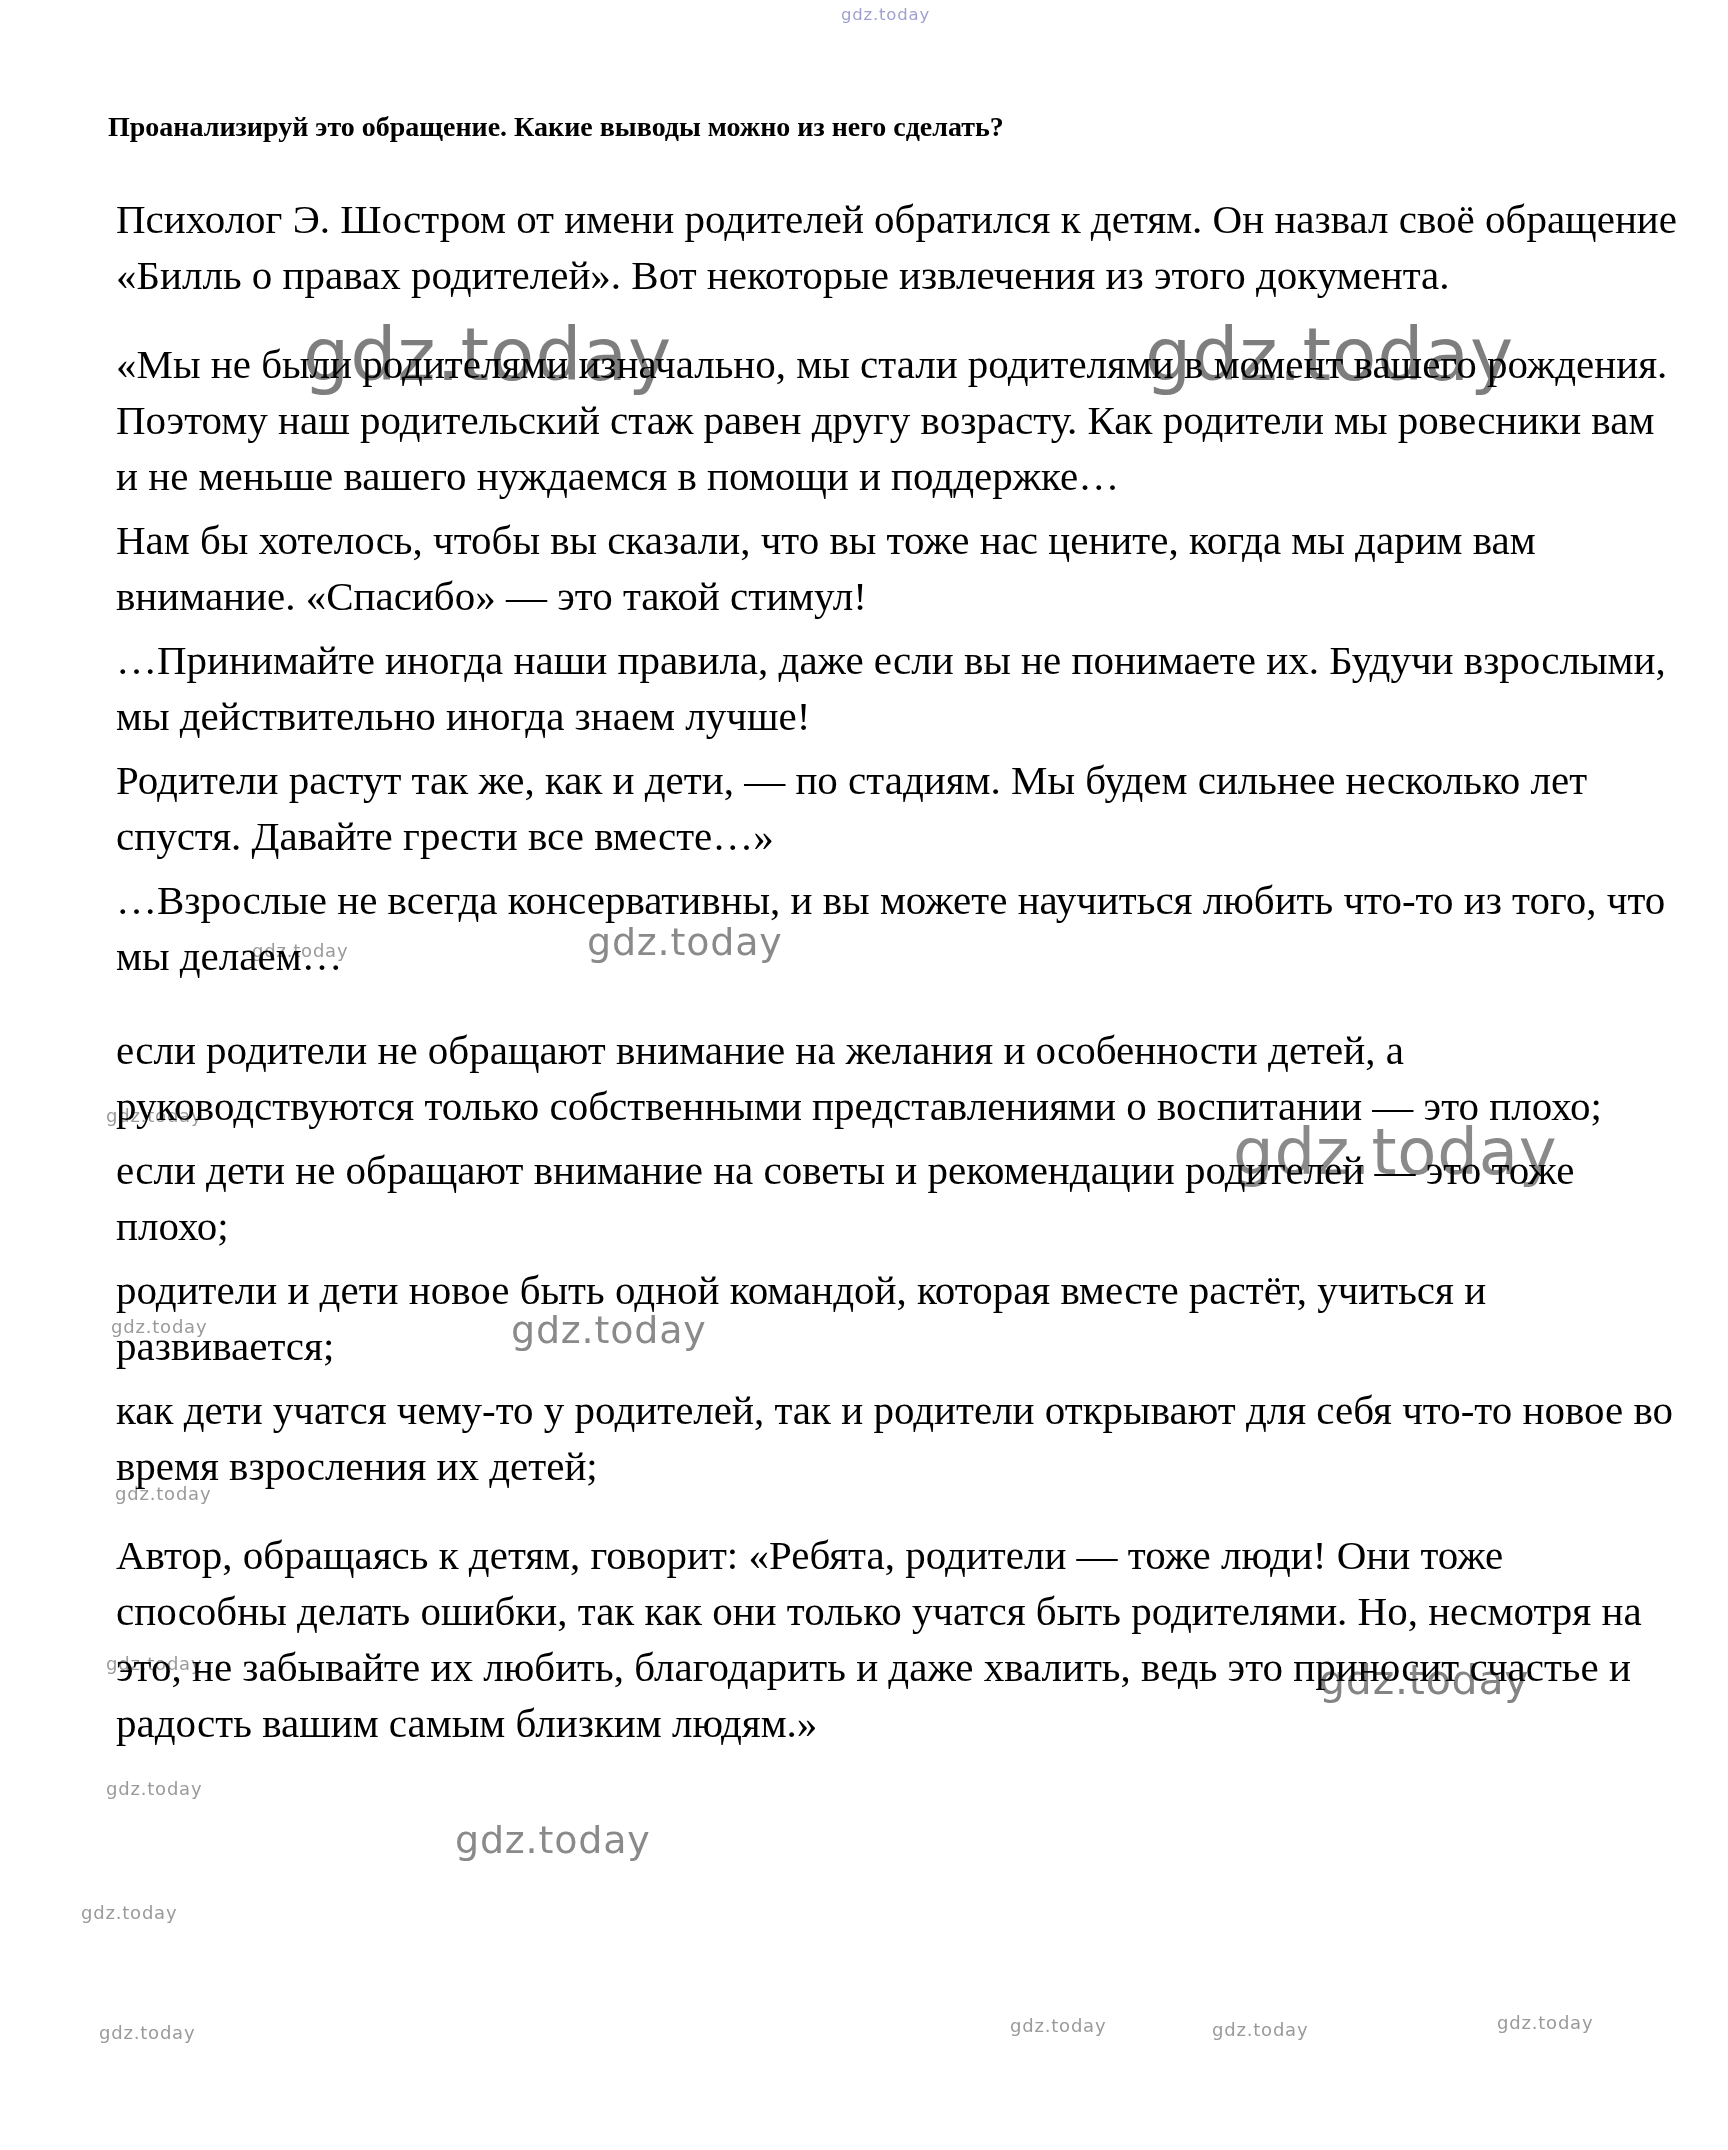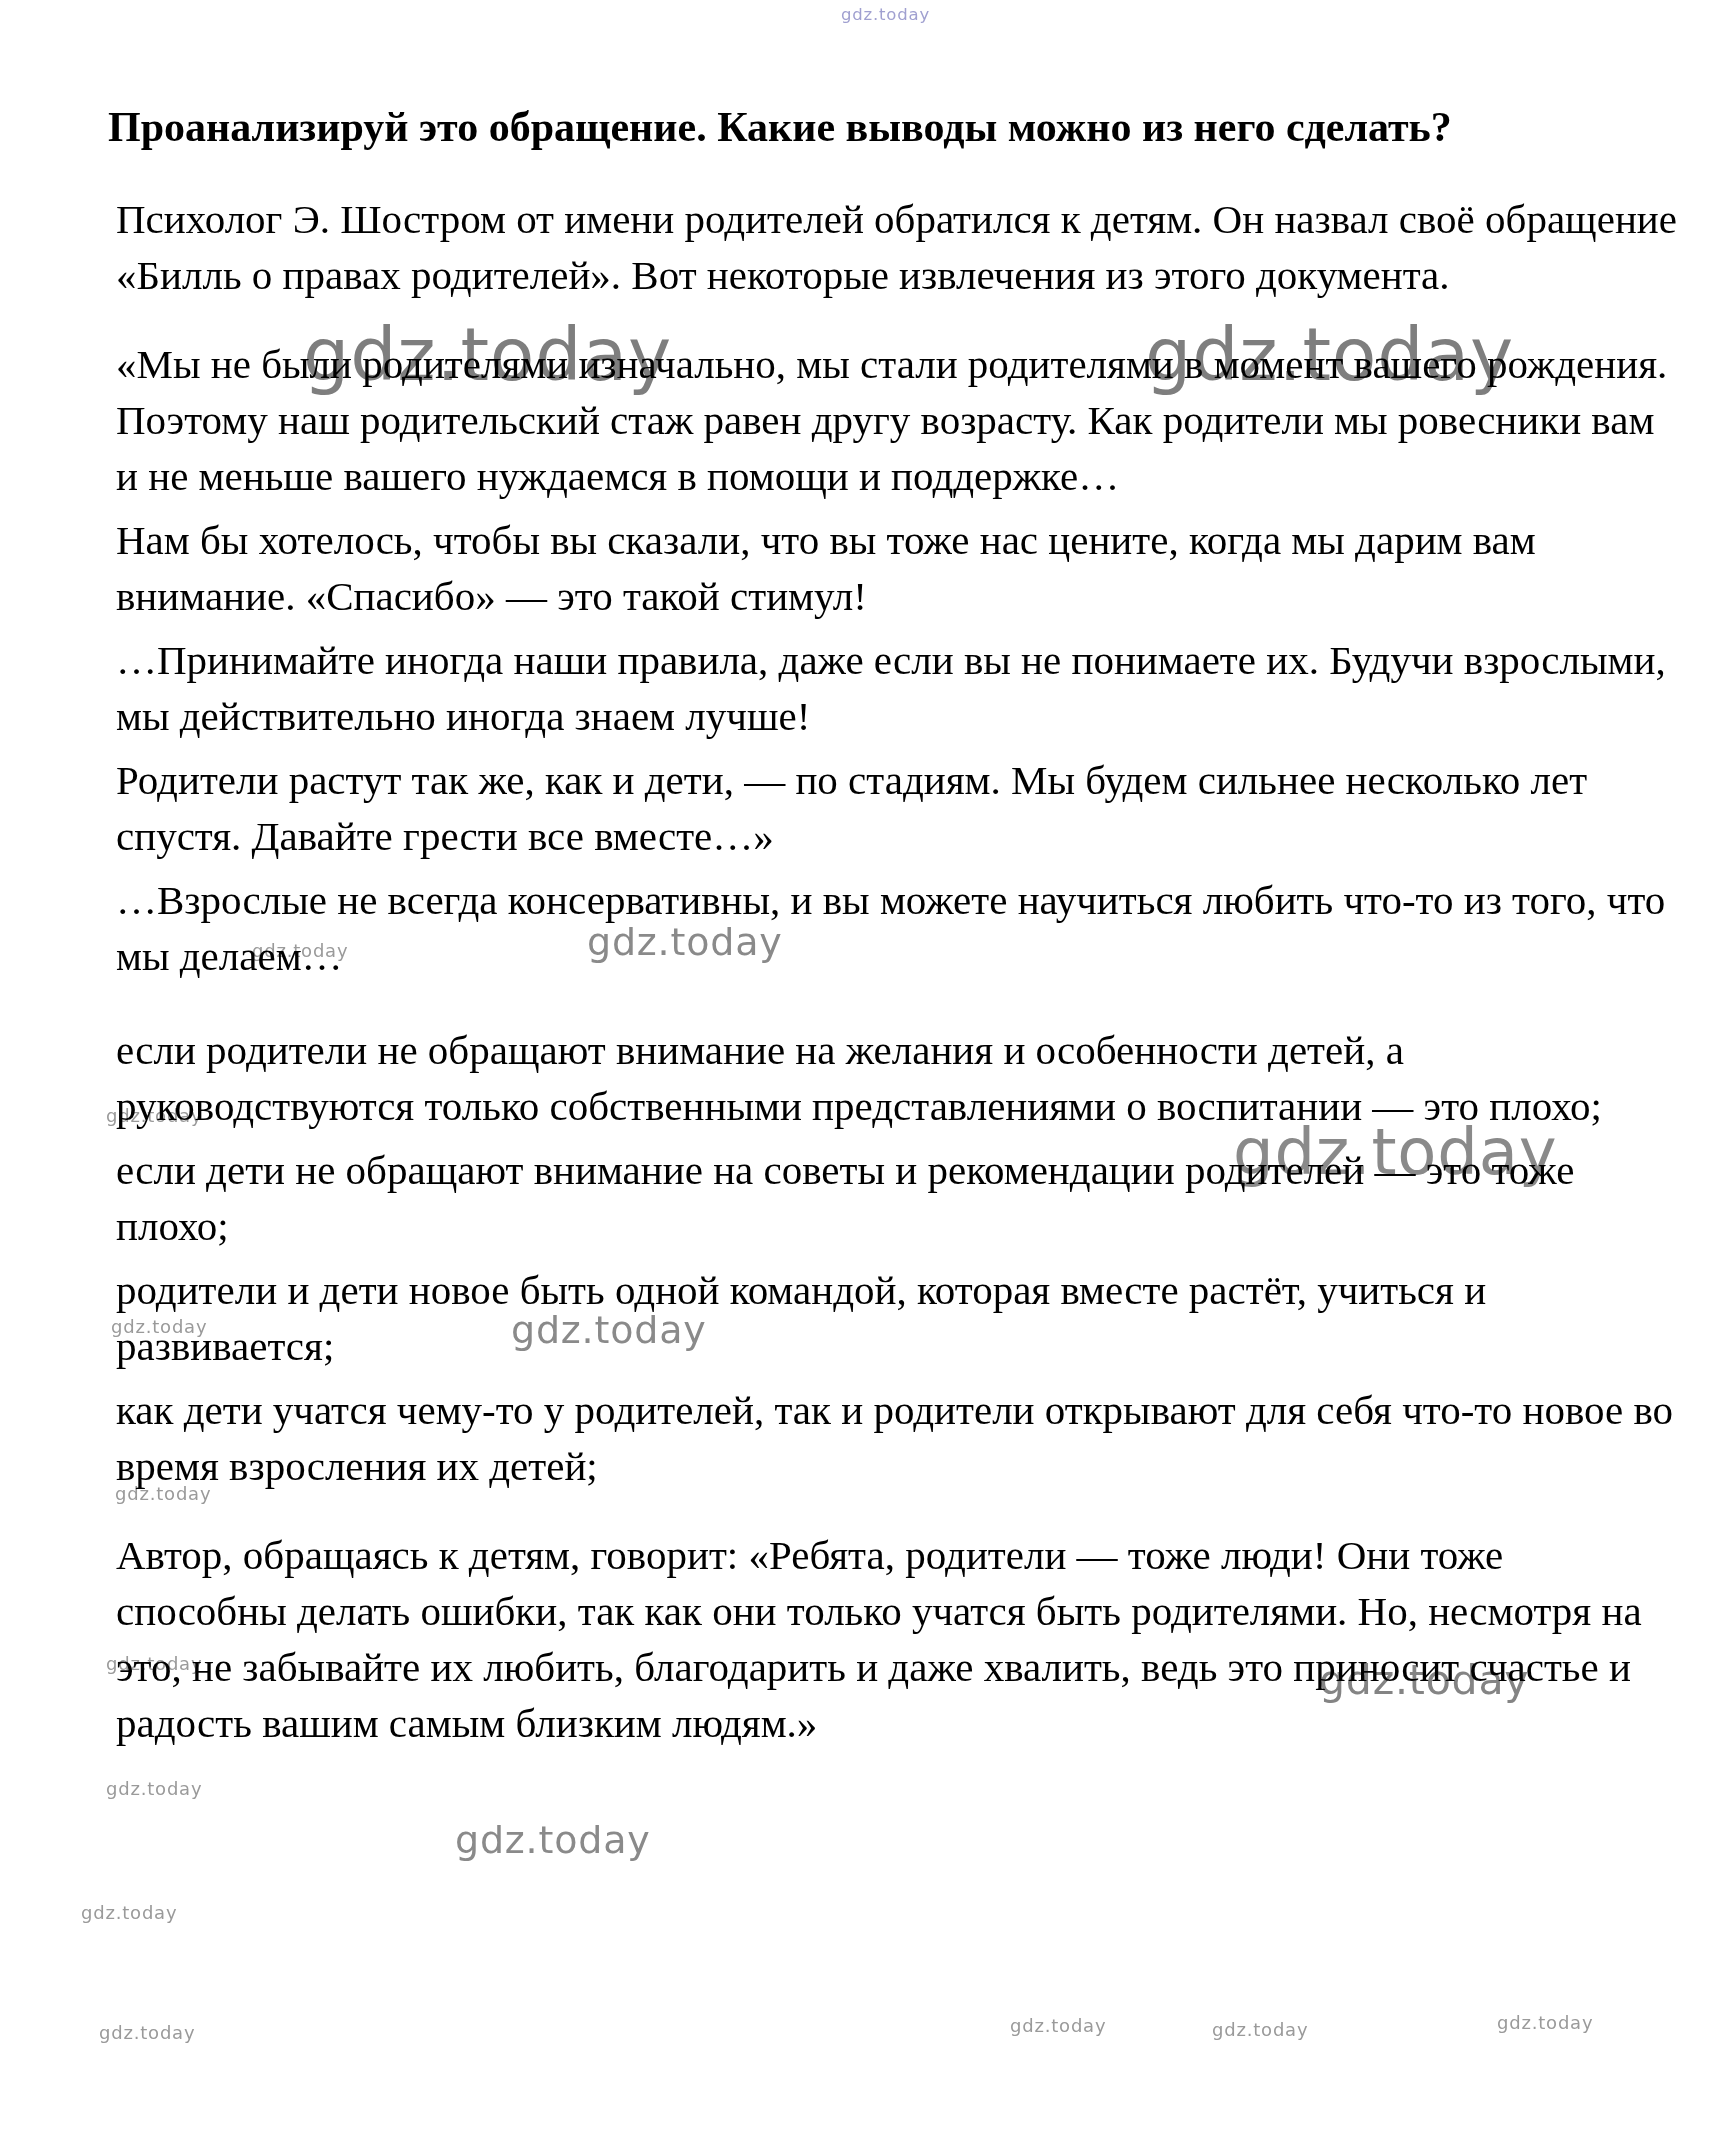--- a/index.html
+++ b/index.html
@@ -18,21 +18,21 @@
     padding-left: 34px;
   }
   .content {
     position: relative;
     z-index: 2;
     padding: 99px 74px 0 74px;
     font-size: 41px;
     line-height: 56px;
   }
   .content h1 {
-    font-size: 42px;
+    font-size: 28px;
     line-height: 56px;
     font-weight: bold;
     margin: 0 0 36px 0;
   }
   .content p {
     margin: 8px;
   }
   .gap-sm { margin-top: 33px !important; }
   .gap-md { margin-top: 38px !important; }
   .watermark {

